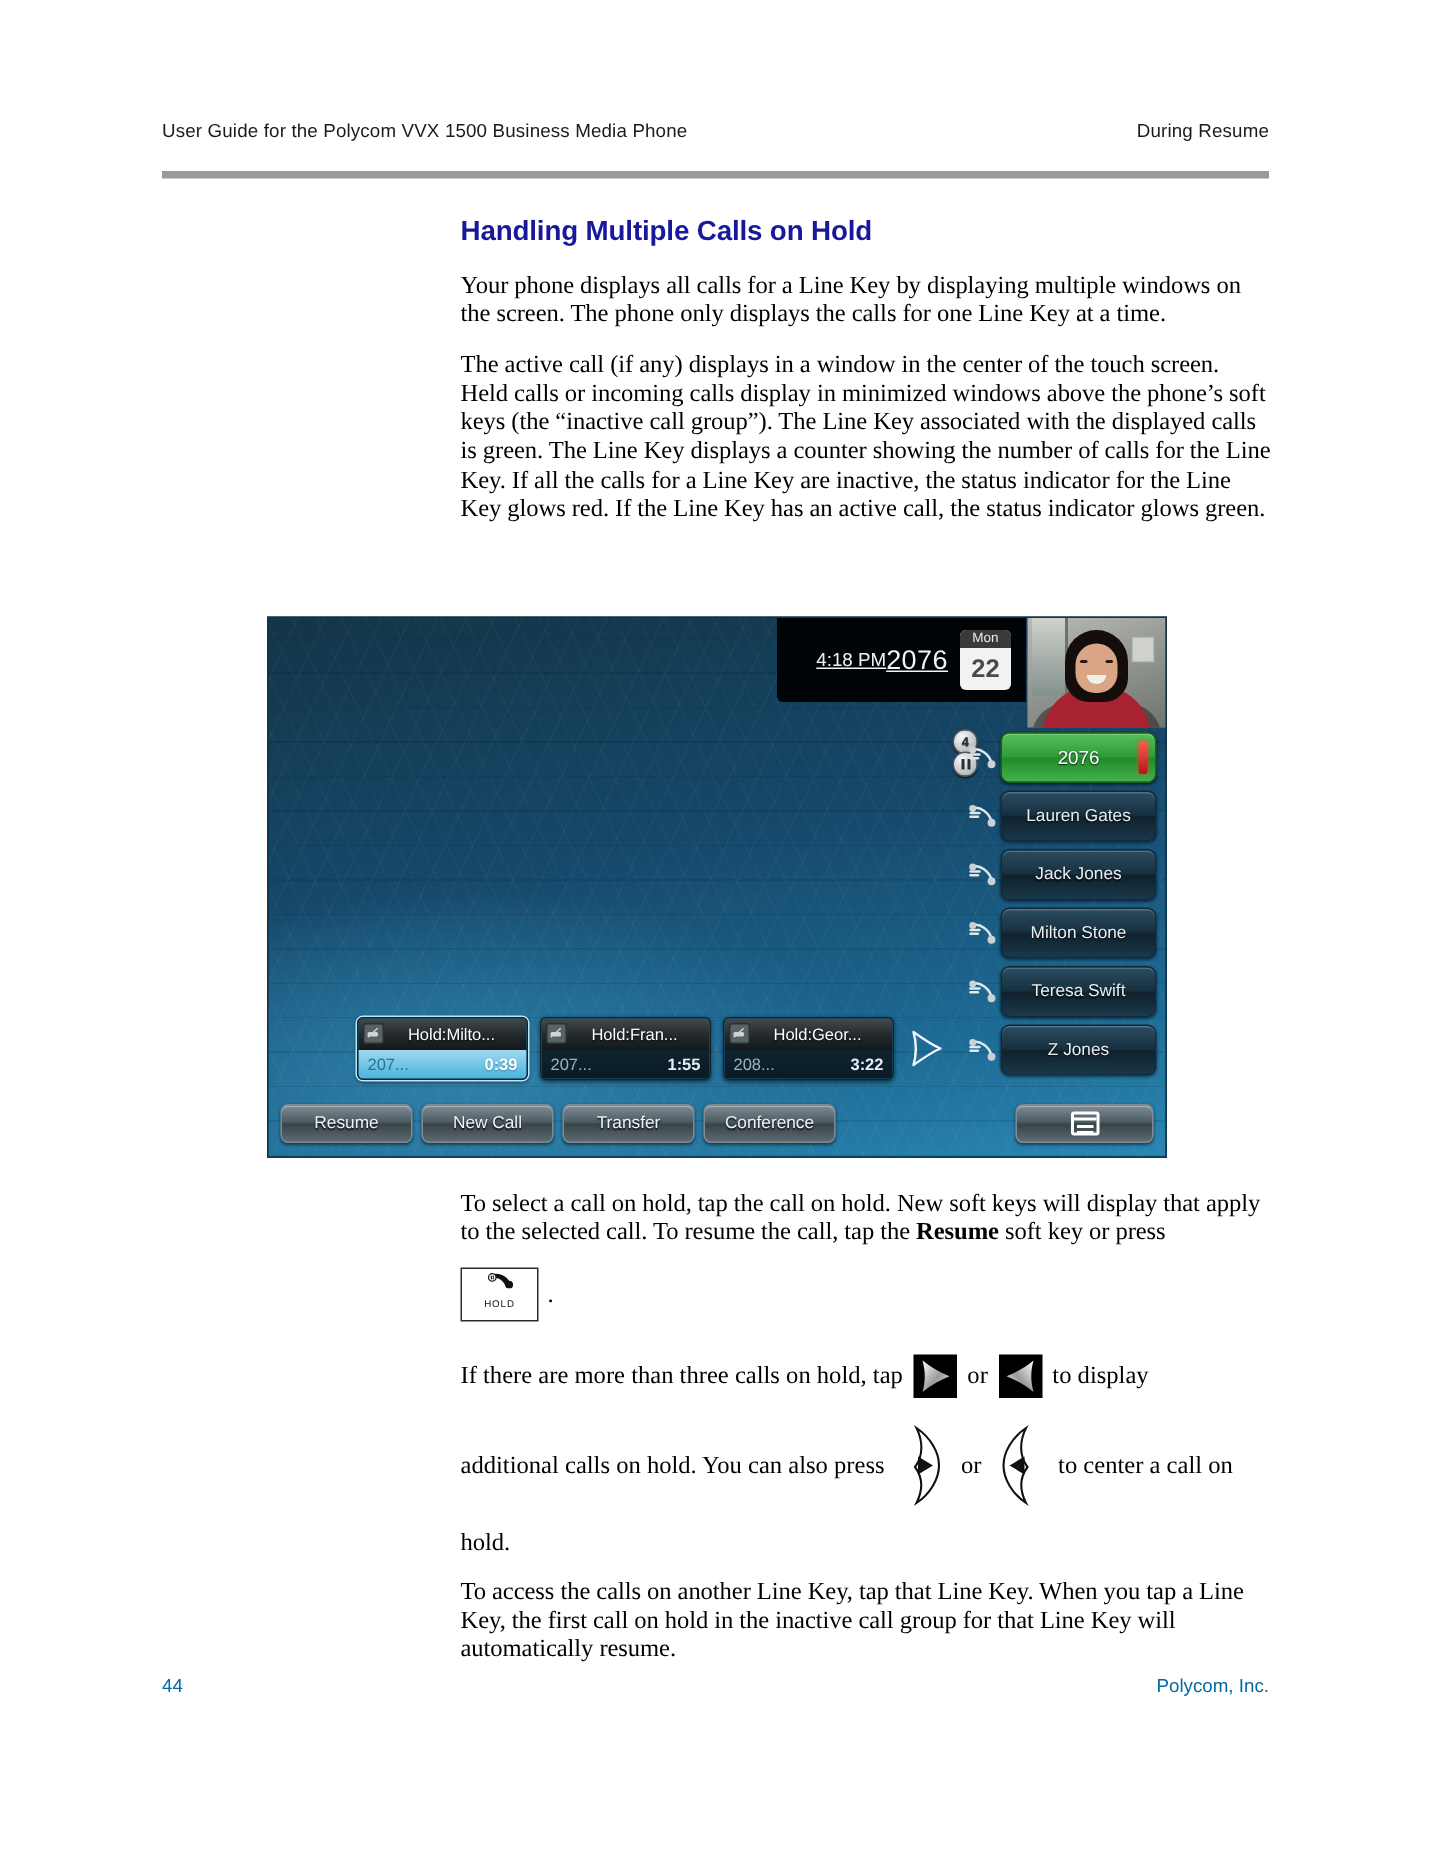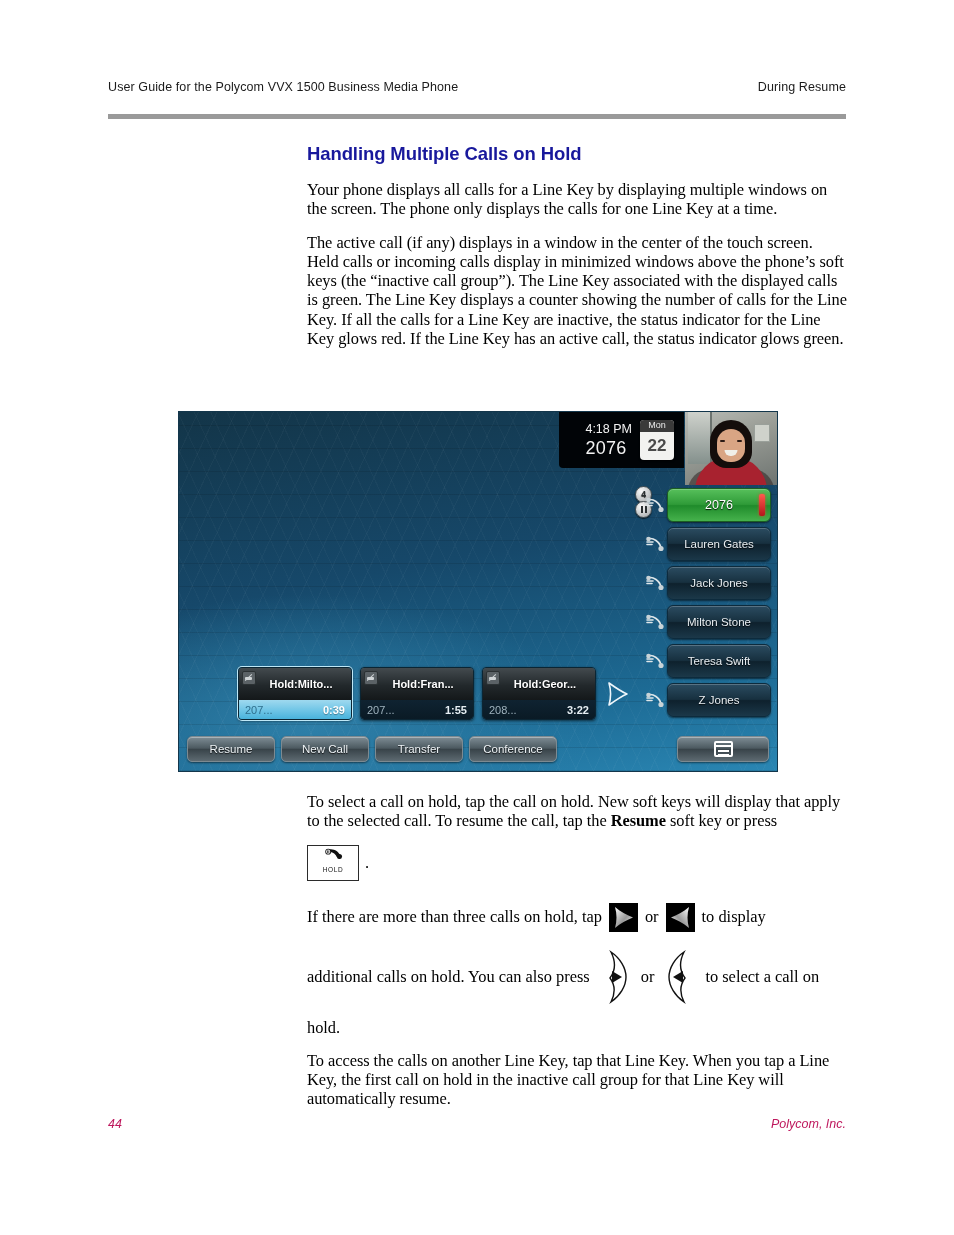--- a/index.html
+++ b/index.html
@@ -94,24 +94,25 @@
     height: 52px;
     padding: 2px 10px 2px 26px;
     background: #010407;
     display: flex;
     align-items: center;
     gap: 8px;
     border-bottom-left-radius: 4px;
   }
   .status-bar .time-block {
     display: flex;
-    flex-direction: column;
+    align-items: flex-end;
     line-height: 1;
     font-family: "Liberation Sans", sans-serif;
     color: #f3f3f3;
+    text-decoration: underline;
   }
   .status-bar .clock { font-size: 12.5px; margin-bottom: 3px; }
   .status-bar .ext { font-size: 18px; letter-spacing: 0.3px; }
 
   .cal-widget {
     width: 34px;
     height: 40px;
     border-radius: 4px;
     background: #f2f2f0;
     box-shadow: 0 1px 2px rgba(0,0,0,0.7);
@@ -277,28 +278,28 @@
   .call-window {
     width: 112px;
     border-radius: 4px;
     overflow: hidden;
     border: 1px solid #0b2533;
     box-shadow: 0 1px 3px rgba(0,0,0,.6);
     font-family: "Liberation Sans", sans-serif;
   }
   .call-window .cw-title {
     position: relative;
-    height: 32px;
+    height: 21px;
     display: flex;
     align-items: center;
     justify-content: center;
     background: linear-gradient(180deg,#434a4e 0%, #22282b 55%, #14181a 100%);
     color: #ffffff;
     font-size: 11px;
-    font-weight: bold;
+    font-weight: normal;
     text-shadow: 0 1px 1px rgba(0,0,0,.9);
     padding-left: 12px;
   }
   .call-window .cw-icon {
     position: absolute;
     left: 3px; top: 3px;
     width: 12px; height: 12px;
     border-radius: 2px;
     background: #5b6266;
     border: 1px solid #2b3133;
@@ -431,22 +432,21 @@
   
   .page-footer {
     position: absolute;
     left: 108px;
     top: 1117px;
     width: 738px;
     display: flex;
     justify-content: space-between;
     font-family: "Liberation Sans", sans-serif;
     font-size: 12.5px;
-    color: #be185d;
-    font-style: italic;
+    color: #0369a1;
   }
 </style>
 </head>
 <body>
 
 <div class="page-header">
   <span>User Guide for the Polycom VVX 1500 Business Media Phone</span>
   <span>During Resume</span>
 </div>
 <div class="header-rule"></div>
@@ -711,21 +711,21 @@
         <path d="M14 21 L24 27 L14 33 Z" fill="#111"></path>
       </svg>
     </span>
     <span class="txt">or</span>
     <span class="nav-key" style="margin:0 8px;">
       <svg viewBox="0 0 35 54" width="35" height="54">
         <path d="M22 2 C13 8, 7 18, 7 27 C7 36, 13 46, 22 52 C18 44, 17 36, 23 28 C17 20, 18 10, 22 2 Z" fill="none" stroke="#111" stroke-width="1.4"></path>
         <path d="M21 21 L11 27 L21 33 Z" fill="#111"></path>
       </svg>
     </span>
-    <span class="txt">to select a call on</span>
+    <span class="txt">to center a call on</span>
   </p>
 
   <p class="body-text" style="margin-top:4px;">hold.</p>
 
   <p class="body-text" style="margin-top:14px;">To access the calls on another Line Key, tap that Line Key. When you tap a Line Key, the first call on hold in the inactive call group for that Line Key will automatically resume.</p>
 
 </div>
 
 <div class="page-footer">
   <span>44</span>

